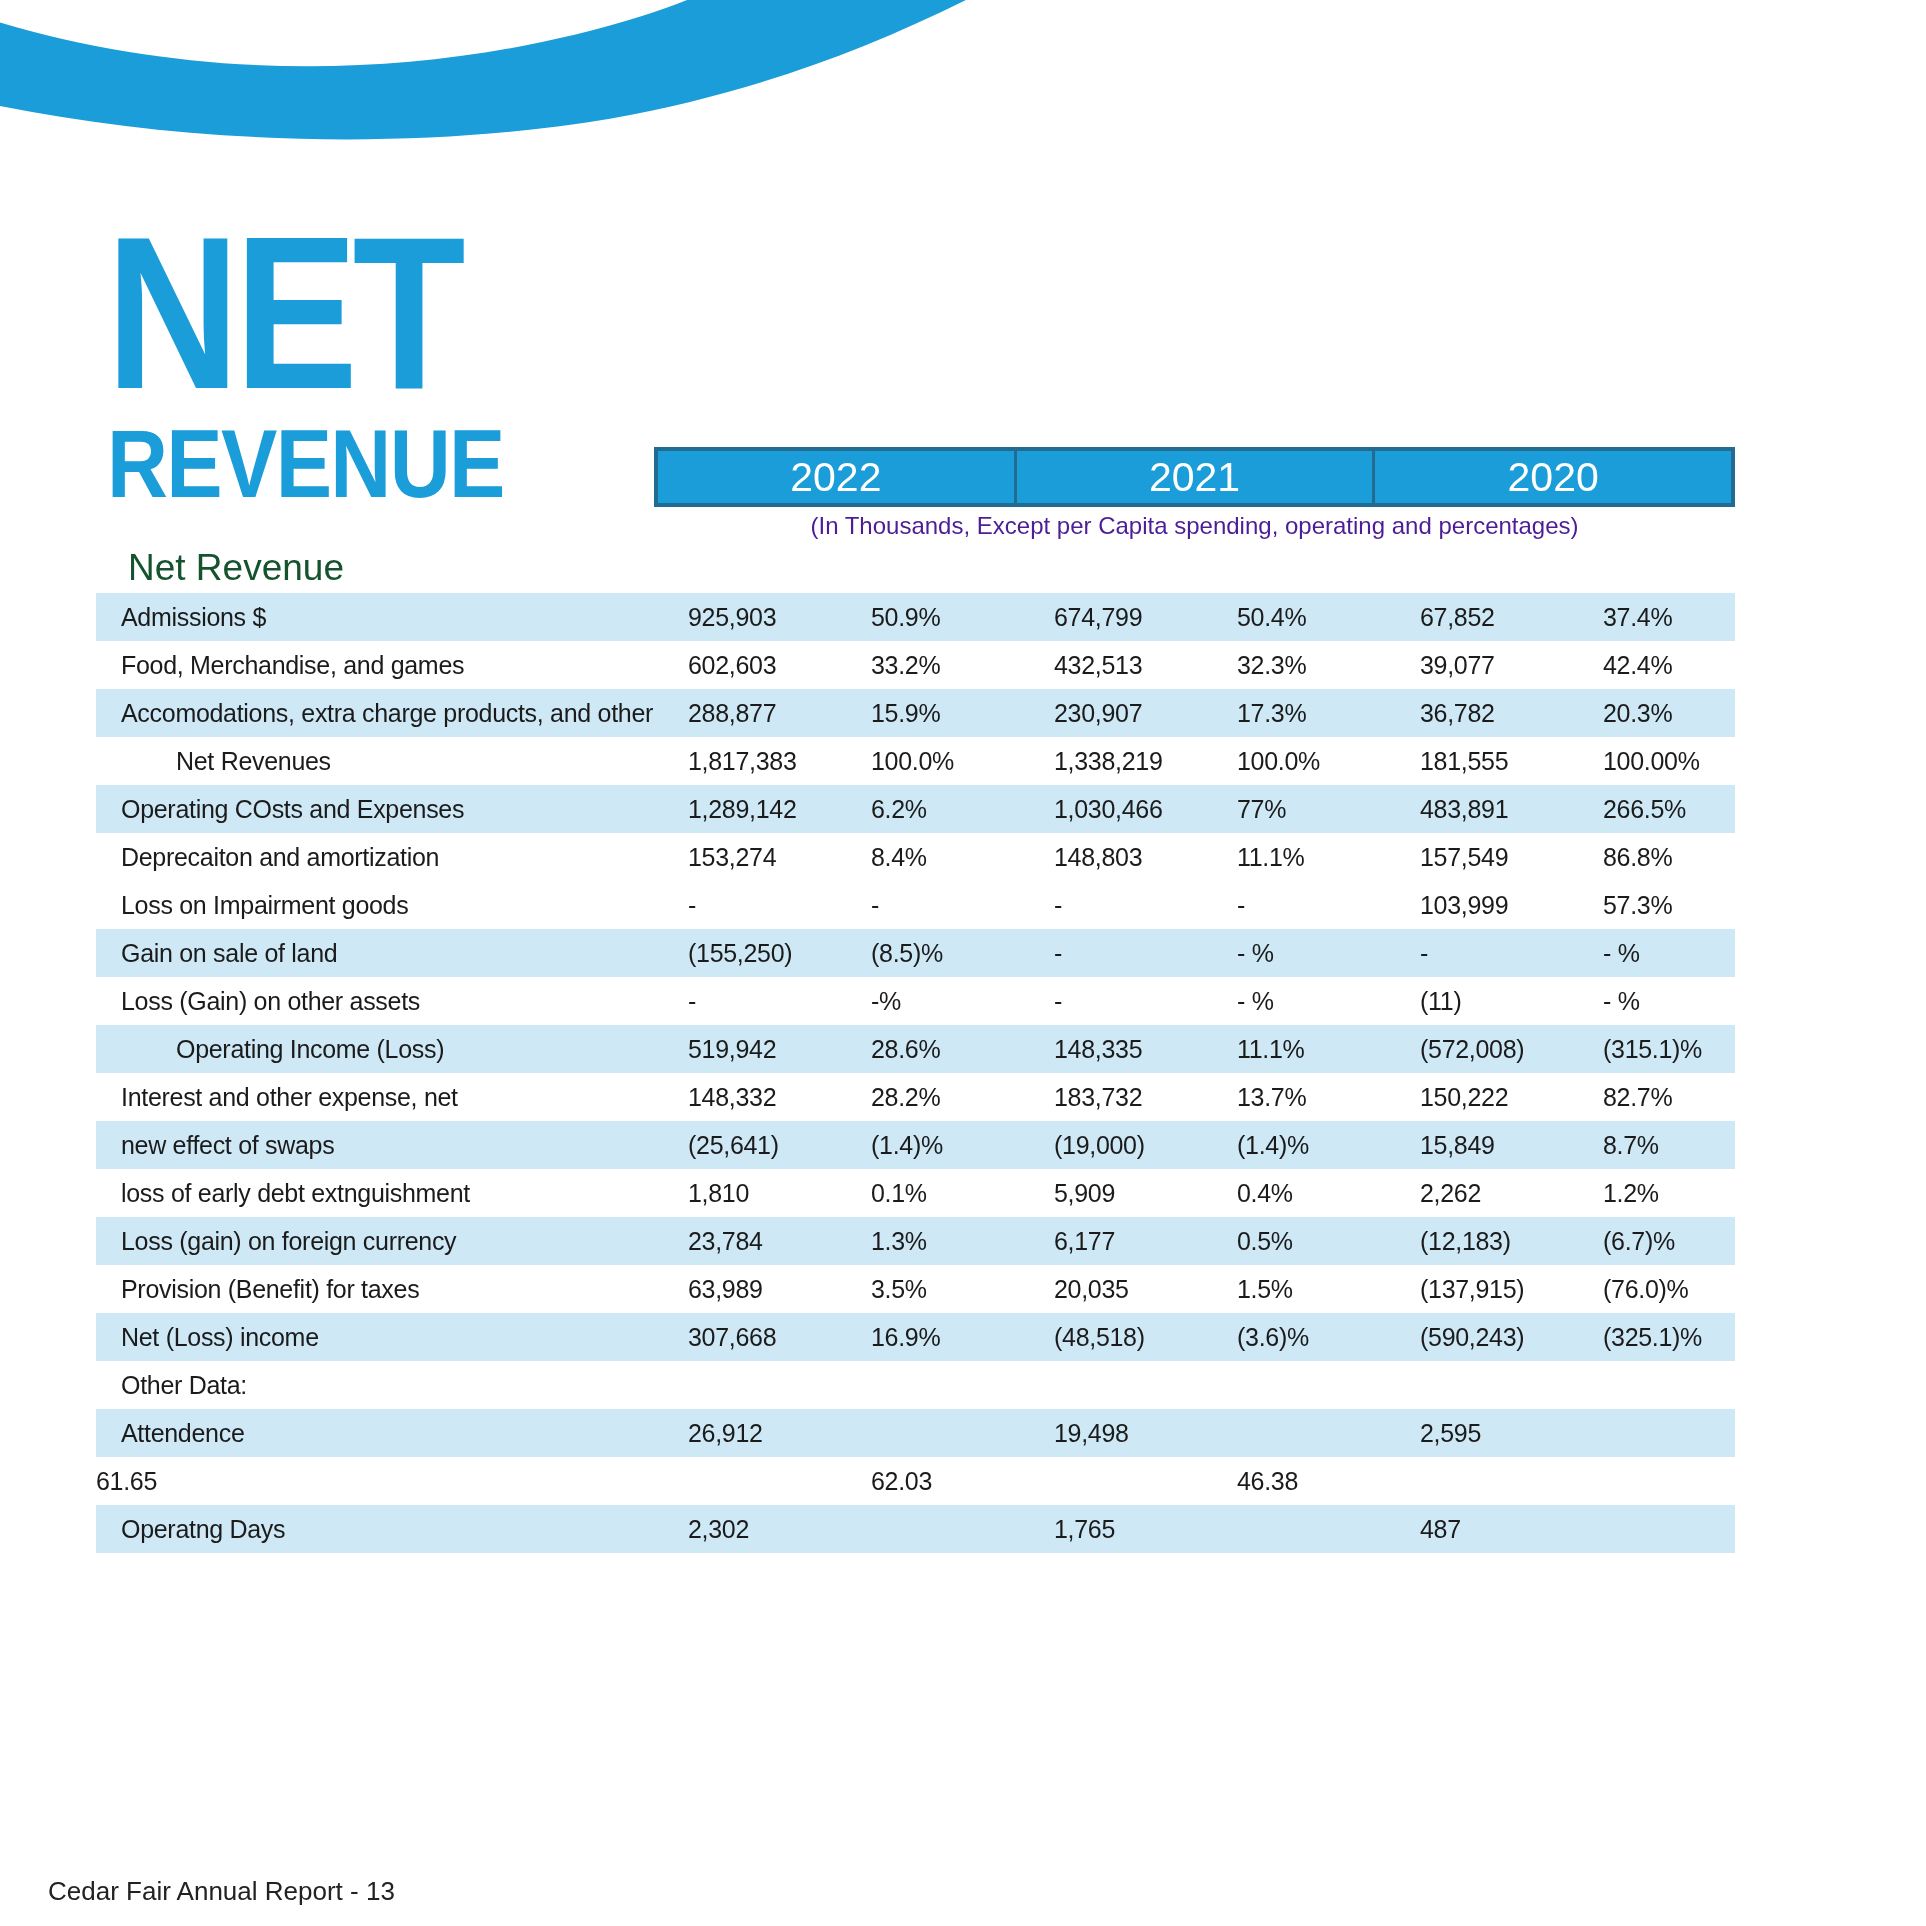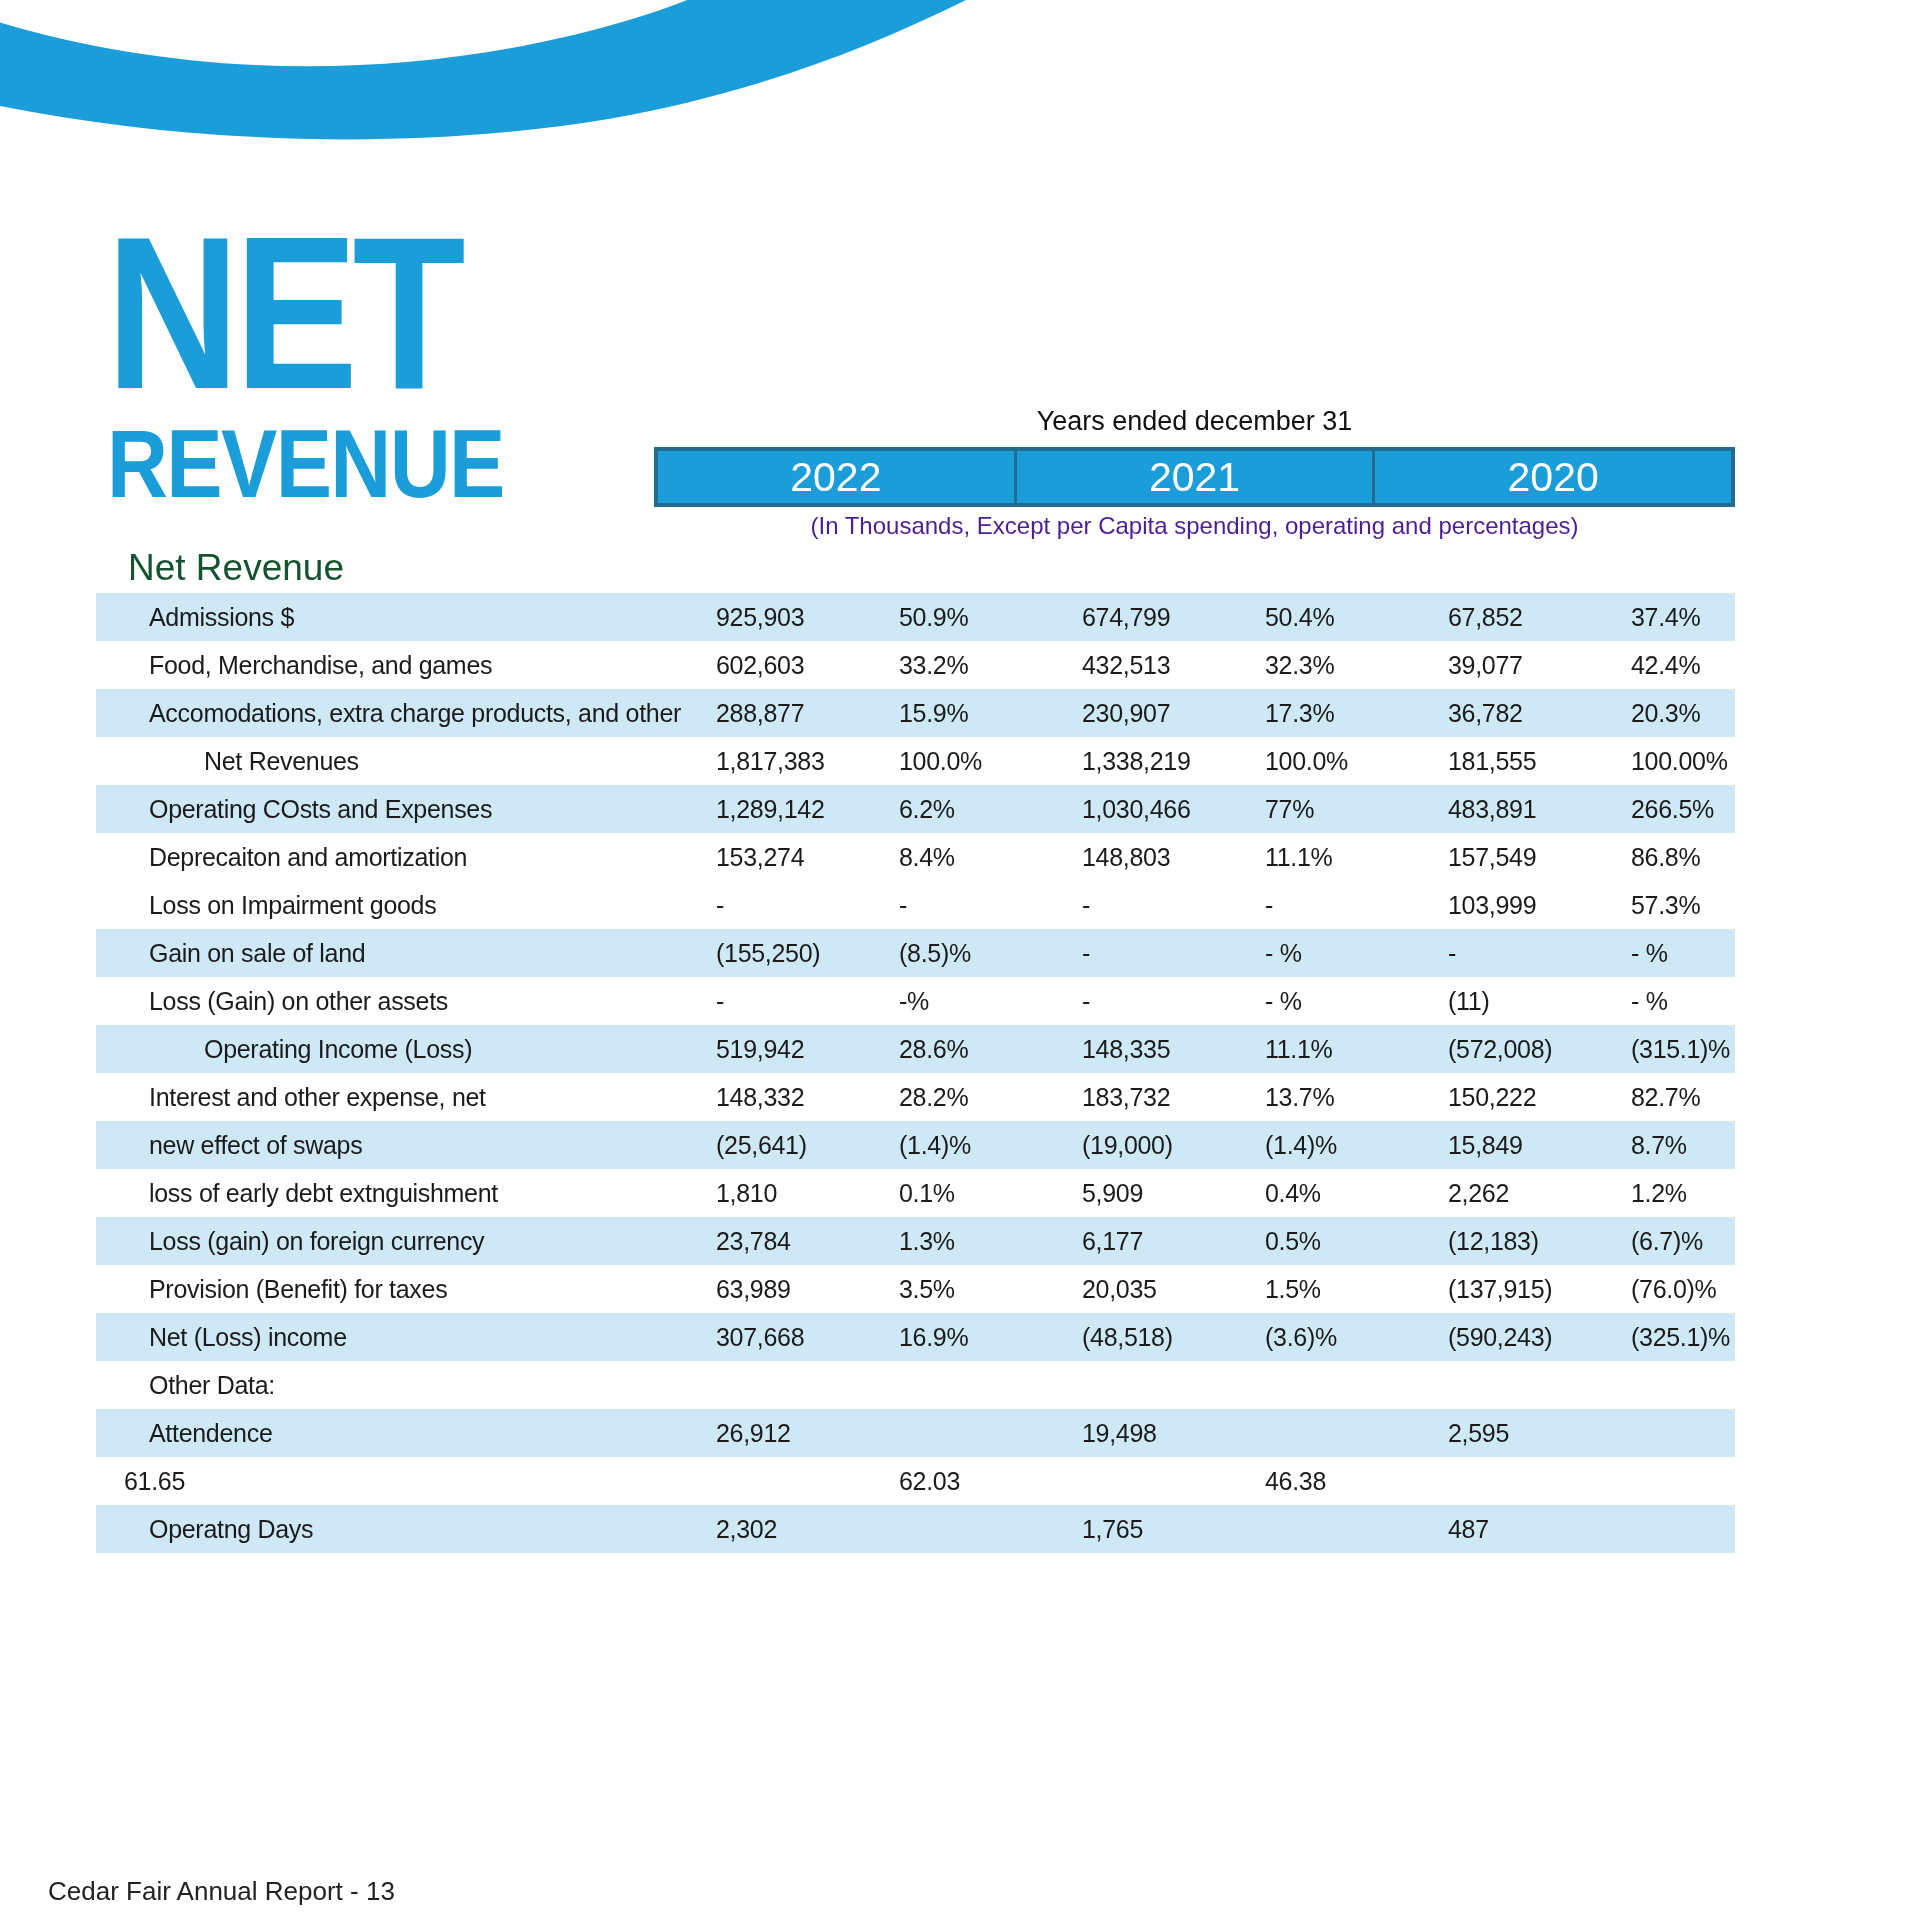--- a/index.html
+++ b/index.html
@@ -102,21 +102,20 @@
   .table-rows{
     position:absolute;
     left:96px;top:593px;
     width:1639px;
   }
   .trow{
     display:grid;
     grid-template-columns:592px 183px 183px 183px 183px 183px 132px;
     height:48px;
     align-items:center;
-    padding-left:28px;
   }
   .trow.striped{background:var(--stripe);}
   .cell{
     font-size:25px;
     letter-spacing:-0.3px;
     white-space:nowrap;
     overflow:visible;
   }
   .cell.label{padding-left:25px;}
   .trow.indent .cell.label{padding-left:80px;}
@@ -134,21 +133,20 @@
 <div class="page">
 
   <svg class="wave" viewBox="0 0 3000 260" preserveAspectRatio="none" aria-hidden="true">
     <path fill="#1B9DD9" d="M 0,35 C 320,130 680,125 1000,25 C 1080,0 1130,-25 1180,-60
          L 1620,-60 C 1400,60 1200,140 950,185 C 650,235 300,225 0,165 Z"></path>
   </svg>
 
   <div class="title-line1">NET</div>
   <div class="title-line2">REVENUE</div>
 
-  <div class="years-caption">Years ended december 31</div>
 
   <div class="year-bar">
     <div class="year-cell">2022</div>
     <div class="year-cell">2021</div>
     <div class="year-cell">2020</div>
   </div>
 
   <div class="units-note">(In Thousands, Except per Capita spending, operating and percentages)</div>
 
   <div class="section-heading">Net Revenue</div>

